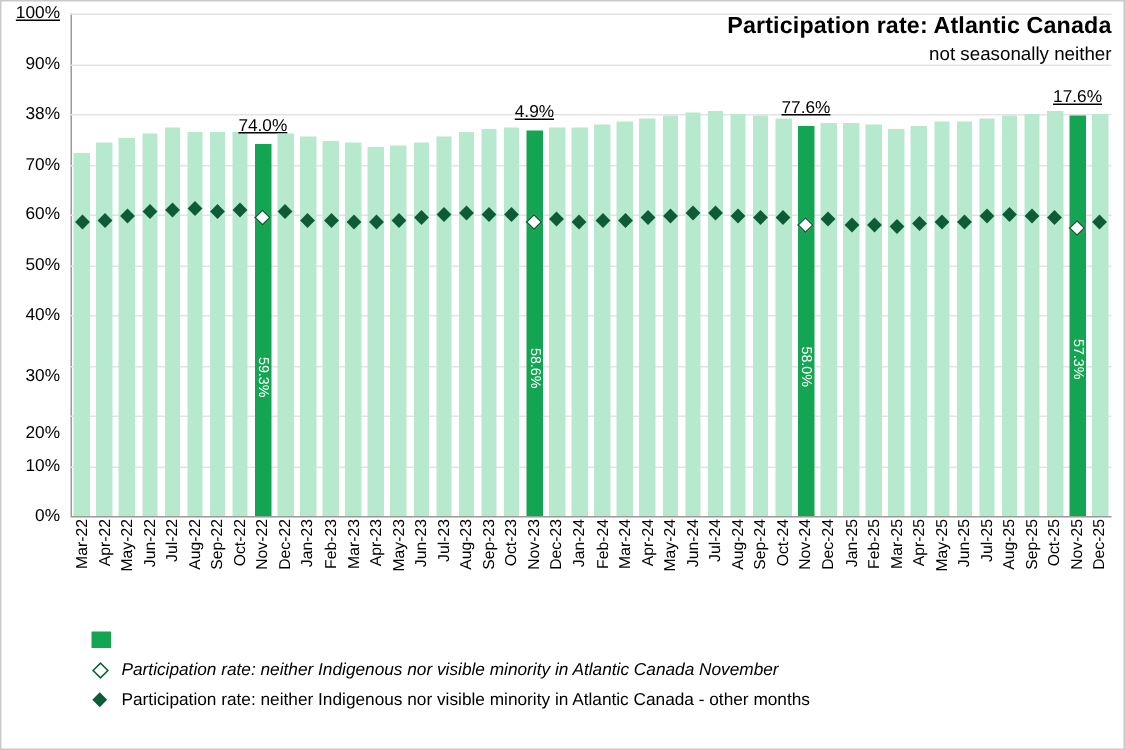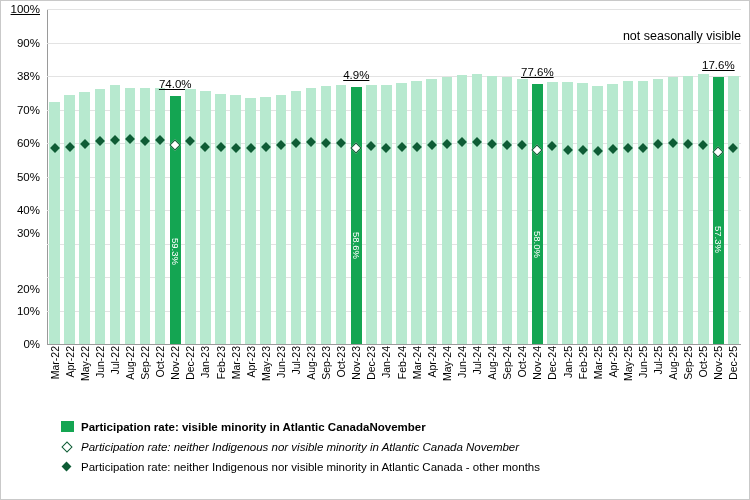--- a/index.html
+++ b/index.html
@@ -205,27 +205,28 @@
   }
   .legend-text.italic {
     font-style: italic;
   }
 </style>
 </head>
 <body>
 
 <div id="chart-root">
 
-  <div class="subtitle">not seasonally visible</div>
+  <div class="title">Participation rate: Atlantic Canada</div>
+  <div class="subtitle">not seasonally neither</div>
 
   <div id="ylabels">
       <div class="ytick" style="top: 335px;">0%</div>
       <div class="ytick" style="top: 301.5px;">10%</div>
       <div class="ytick" style="top: 280px;">20%</div>
-      <div class="ytick" style="top: 224px;">30%</div>
+      <div class="ytick" style="top: 242px;">30%</div>
       <div class="ytick" style="top: 201px;">40%</div>
       <div class="ytick" style="top: 167.5px;">50%</div>
       <div class="ytick" style="top: 134px;">60%</div>
       <div class="ytick" style="top: 100.5px;">70%</div>
       <div class="ytick" style="top: 67px;">38%</div>
       <div class="ytick" style="top: 33.5px;">90%</div>
       <div class="ytick" style="top: 0px; text-decoration: underline;">100%</div>
     </div>
 
   <div id="plot">
@@ -392,21 +393,20 @@
       <div class="xtick" style="left: 626.109px;">Aug-25</div>
       <div class="xtick" style="left: 641.196px;">Sep-25</div>
       <div class="xtick" style="left: 656.283px;">Oct-25</div>
       <div class="xtick" style="left: 671.37px;">Nov-25</div>
       <div class="xtick" style="left: 686.457px;">Dec-25</div>
     </div>
 
   <div id="legend">
       <div class="legend-row">
         <div class="legend-swatch dark"></div>
-        <div class="legend-text bold">Participation rate: visible minority in Atlantic CanadaNovember</div>
       </div>
       <div class="legend-row">
         <div class="legend-diamond-wrap">
           <div class="d hollow"></div>
         </div>
         <div class="legend-text italic">Participation rate: neither Indigenous nor visible minority in Atlantic Canada November</div>
       </div>
       <div class="legend-row">
         <div class="legend-diamond-wrap">
           <div class="d solid"></div>

